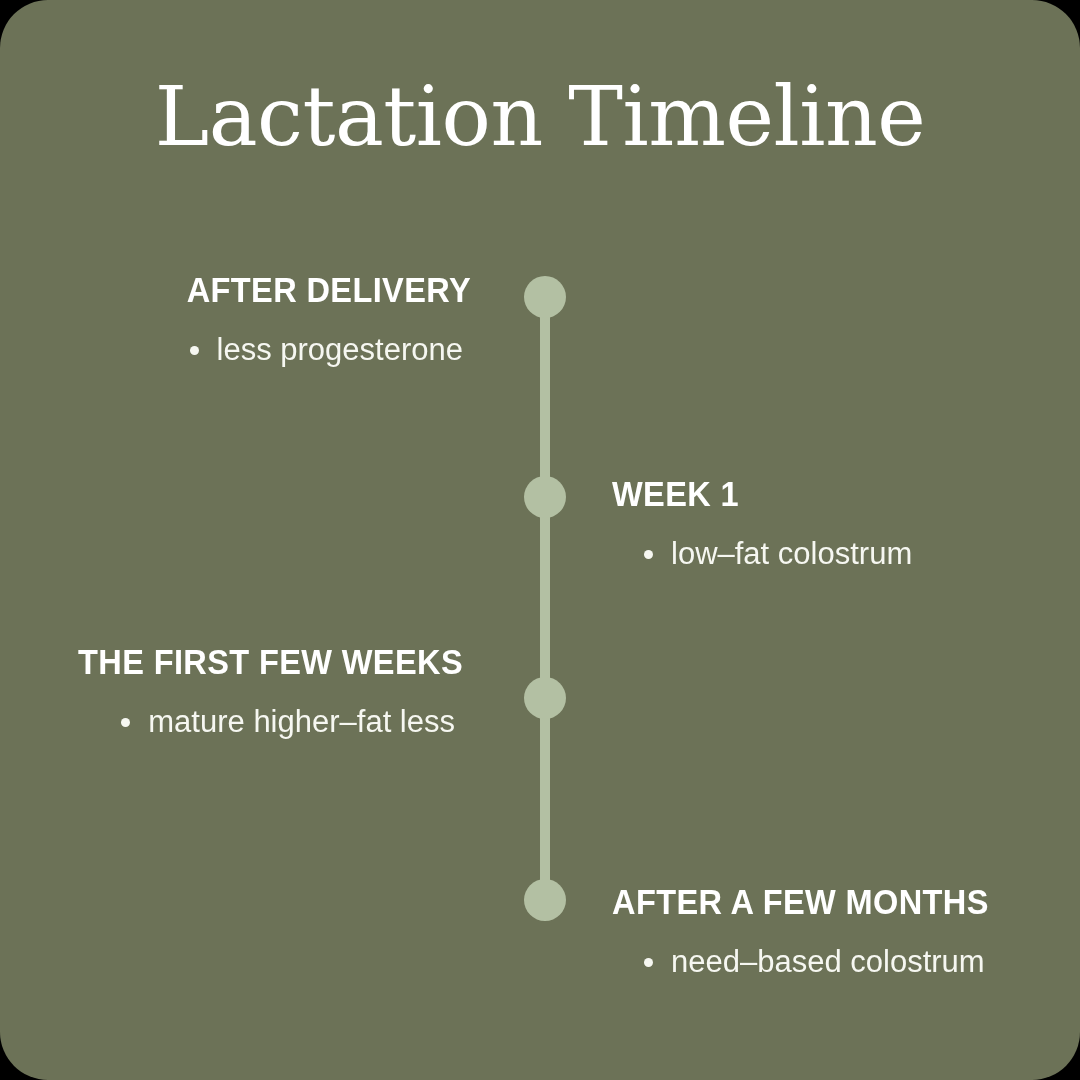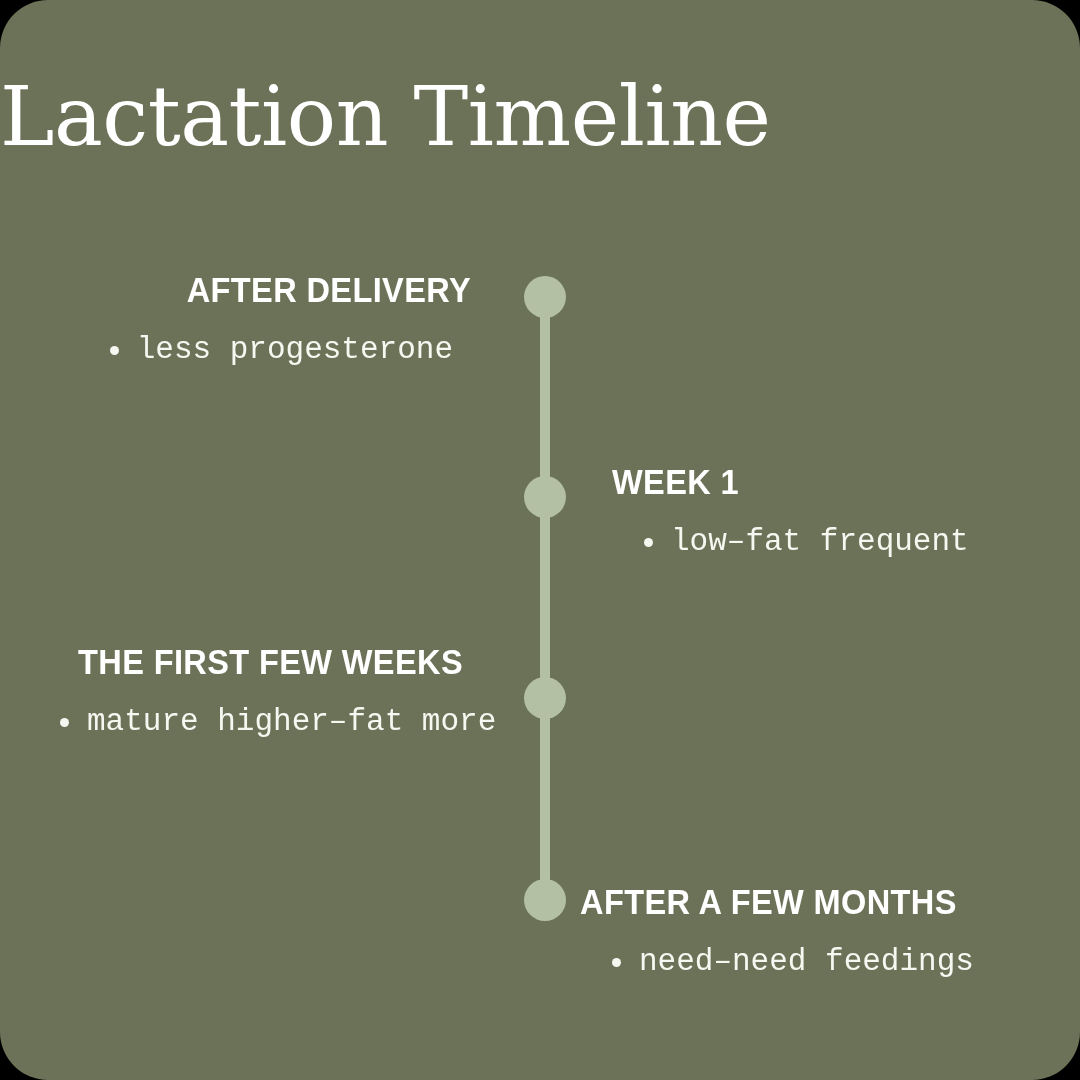--- a/index.html
+++ b/index.html
@@ -24,21 +24,21 @@
     border-radius: 48px;
     overflow: hidden;
   }
 
   
   .title {
     position: absolute;
     left: 0;
     right: 0;
     top: 72px;
-    text-align: left;
+    text-align: center;
     color: #ffffff;
     font-family: "DejaVu Serif", "Liberation Serif", serif;
     font-size: 82px;
     font-weight: 400;
     letter-spacing: -0.5px;
     line-height: 1.1;
     white-space: nowrap;
   }
 
   
@@ -78,24 +78,23 @@
     color: #ffffff;
     line-height: 1.0;
     white-space: nowrap;
     transform: scaleX(0.93);
   }
   .stage.left .stage-head  { transform-origin: right center; }
   .stage.right .stage-head { transform-origin: left center; }
 
   .bullets {
     list-style: none;
-    margin: 18px;
+    margin: 8px;
     padding: 0;
     margin-top: 22px;
-    font-family: Liberation Mono, monospace;
   }
   .bullets li {
     display: block;
     position: relative;
     padding-left: 33px;
     font-size: 31px;
     font-weight: 300;
     line-height: 1.38;
     color: #f6f7f1;
     white-space: nowrap;
@@ -115,27 +114,27 @@
   .stage.left .bullets  { display: inline-block; text-align: left; }
 
   
   .stage.right          { text-align: left; }
   .stage.right .bullets { display: inline-block; text-align: left; }
 
   
   .stage-1 { left: 71px;  width: 400px; top: 272px; }
   .stage-1 .bullets { margin-left: 12px; }
 
-  .stage-2 { left: 612px; width: 420px; top: 464px; }
+  .stage-2 { left: 612px; width: 420px; top: 476px; }
   .stage-2 .bullets { margin-left: 26px; }
 
   .stage-3 { left: 20px;  width: 443px; top: 644px; }
   .stage-3 .bullets { margin-left: 34px; }
 
-  .stage-4 { left: 580px; width: 420px; top: 884px; }
+  .stage-4 { left: 612px; width: 420px; top: 884px; }
   .stage-4 .bullets { margin-left: 26px; }
 </style>
 </head>
 <body>
 
 <div class="card">
 
   <div class="title">Lactation Timeline</div>
 
   <div class="spine"></div>
@@ -153,38 +152,38 @@
         <span>less progesterone</span>
       </li>
     </ul>
   </div>
 
   <div class="stage right stage-2">
     <div class="stage-head">WEEK 1</div>
     <ul class="bullets">
       <li>
         <span class="bullet-dot"></span>
-        <span>low–fat frequent</span>
+        <span>low–fat colostrum</span>
       </li>
     </ul>
   </div>
 
   <div class="stage left stage-3">
     <div class="stage-head">THE FIRST FEW WEEKS</div>
     <ul class="bullets">
       <li>
         <span class="bullet-dot"></span>
-        <span>mature higher–fat more</span>
+        <span>mature higher–fat less</span>
       </li>
     </ul>
   </div>
 
   <div class="stage right stage-4">
     <div class="stage-head">AFTER A FEW MONTHS</div>
     <ul class="bullets">
       <li>
         <span class="bullet-dot"></span>
-        <span>need–need feedings</span>
+        <span>need–based colostrum</span>
       </li>
     </ul>
   </div>
 
 </div>
 
 </body></html>

